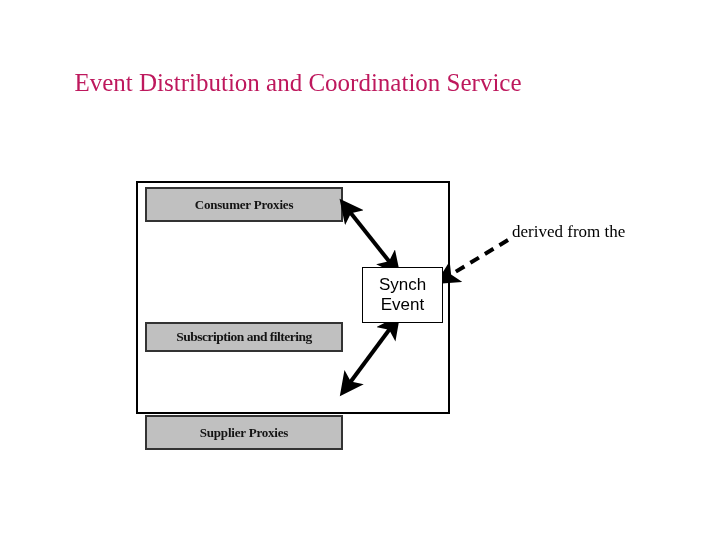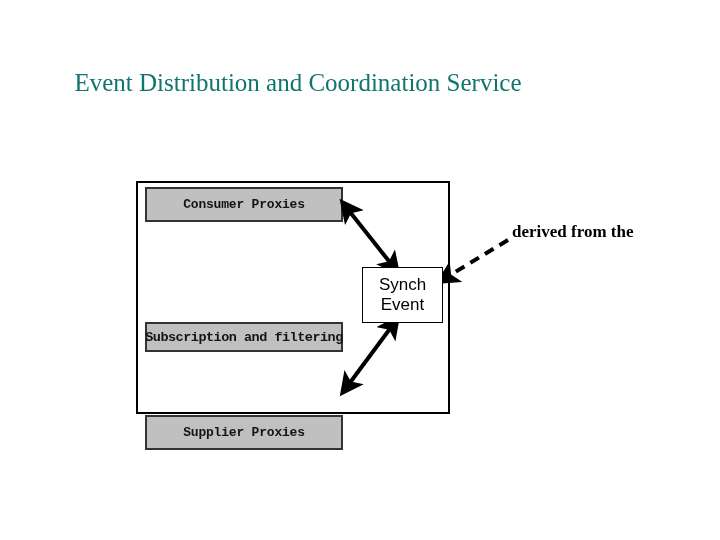--- a/index.html
+++ b/index.html
@@ -27,21 +27,21 @@
   
   #slide-title {
     position: absolute;
     left: 0;
     top: 68px;
     width: 596px;
     text-align: center;
     font-family: "Liberation Serif", "DejaVu Serif", serif;
     font-size: 25px;
     font-weight: normal;
-    color: #0f766e;
+    color: #be185d;
     letter-spacing: 0px;
     line-height: 30px;
     white-space: nowrap;
   }
 
   
   #service-container {
     position: absolute;
     left: 136px;
     top: 181px;
@@ -56,21 +56,21 @@
   .layer-box {
     position: absolute;
     left: 145px;
     width: 198px;
     background: #c0c0c0;
     border: 2px solid #333333;
     box-sizing: border-box;
     display: flex;
     align-items: center;
     justify-content: center;
-    font-family: Liberation Mono, monospace;
+    font-family: Liberation Serif, serif;
     font-size: 13px;
     font-weight: bold;
     color: #141414;
     letter-spacing: -0.2px;
     white-space: nowrap;
     overflow: visible;
     text-align: right;
   }
   #layer-consumer-proxies      { top: 187px; height: 35px; }
   #layer-dispatching-module    { top: 231px; height: 36px; }
@@ -103,21 +103,20 @@
   
   #annotation-derived {
     position: absolute;
     left: 512px;
     top: 219px;
     width: 190px;
     font-family: "Liberation Serif", "DejaVu Serif", serif;
     font-size: 17px;
     line-height: 25px;
     color: #000000;
-    font-weight: bold;
   }
   #annotation-derived .ann-line { display: block; white-space: nowrap; }
 
   
   #bottom-caption {
     position: absolute;
     left: 108px;
     top: 440px;
     width: 560px;
     font-family: "Liberation Serif", "DejaVu Serif", serif;

